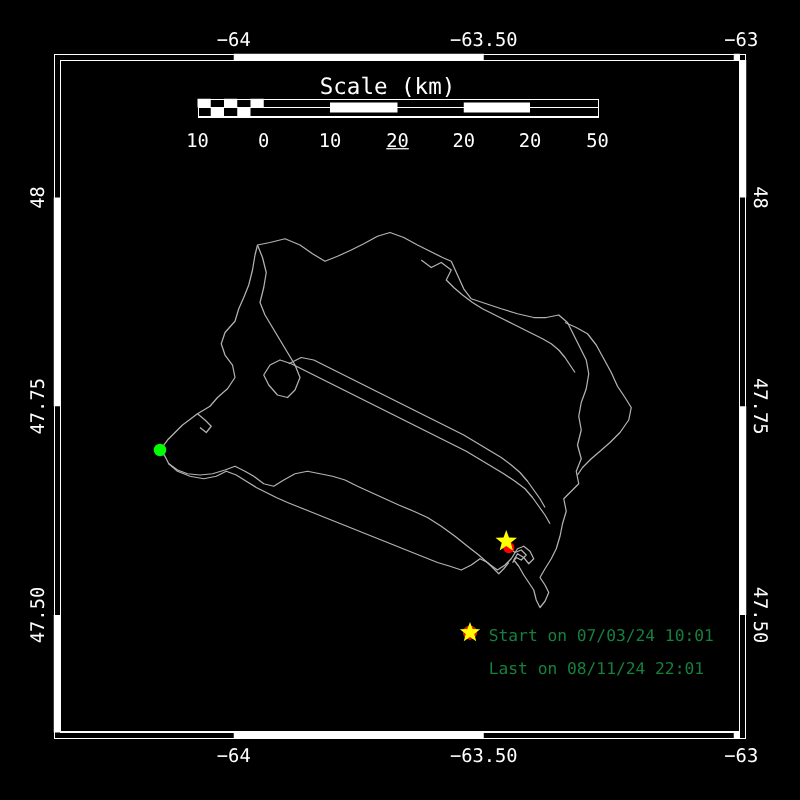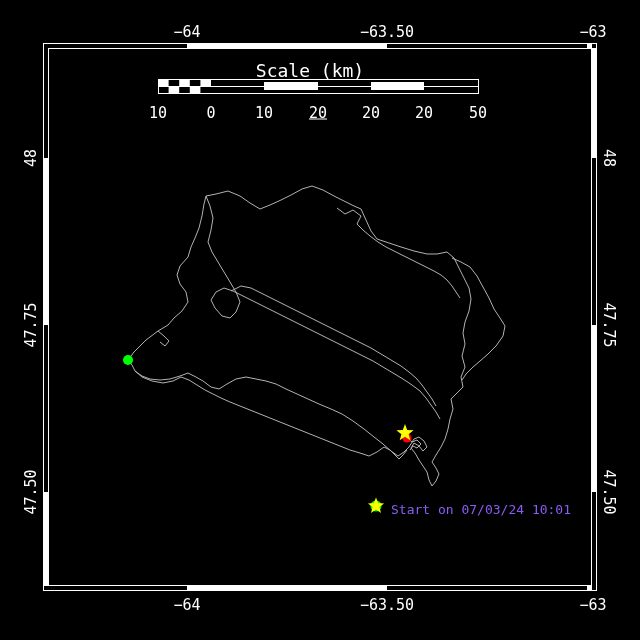--- a/index.html
+++ b/index.html
@@ -9,21 +9,21 @@
   .lbl{position:absolute;color:#fff;font-size:15px;white-space:nowrap;
        transform:translate(-50%,-50%);line-height:1;}
   .lbl.rot-l{transform:translate(-50%,-50%) rotate(-90deg);}
   .lbl.rot-r{transform:translate(-50%,-50%) rotate(90deg);}
   .scale-title{position:absolute;left:310px;top:70px;transform:translate(-50%,-50%);
        color:#fff;font-size:18px;white-space:nowrap;}
   .legend{position:absolute;left:366px;top:496px;}
   .legend-row{display:flex;align-items:center;height:26px;}
   .lmark{width:16px;height:16px;display:flex;align-items:center;justify-content:center;
        flex:0 0 16px;}
-  .ltext{color:#8b5cf6;font-size:13px;margin-left:9px;white-space:nowrap;line-height:1;}
+  .ltext{color:#15803d;font-size:13px;margin-left:9px;white-space:nowrap;line-height:1;}
 </style>
 </head>
 <body>
 
 <div class="fig">
   <svg id="plot" width="640" height="640" viewBox="0 0 640 640">
       <rect x="48.5" y="48.5" width="543" height="537" fill="none" stroke="#ffffff" stroke-width="1" shape-rendering="crispEdges"></rect>
       <rect x="43.5" y="43.5" width="553" height="547" fill="none" stroke="#ffffff" stroke-width="1" shape-rendering="crispEdges"></rect>
       <rect x="187" y="43" width="200" height="5" fill="#ffffff"></rect>
       <rect x="587" y="43" width="5" height="5" fill="#ffffff"></rect>
@@ -84,18 +84,26 @@
       <span class="lmark">
           <svg width="20" height="20" viewBox="-10 -10 20 20" style="overflow: visible;">
             <circle cx="0" cy="0" r="5.5" fill="#00ff00"></circle>
           </svg>
         </span>
       <span class="ltext">Start on 07/03/24 10:01</span>
     </div>
     <div class="legend-row">
       <span class="lmark">
           <svg width="20" height="20" viewBox="-10 -10 20 20" style="overflow: visible;">
+            <circle cx="0" cy="0" r="5.5" fill="#ff0000"></circle>
+          </svg>
+        </span>
+      <span class="ltext">Last on 08/11/24 22:01</span>
+    </div>
+    <div class="legend-row">
+      <span class="lmark">
+          <svg width="20" height="20" viewBox="-10 -10 20 20" style="overflow: visible;">
             <polygon points="0.0,-8.5 2.1,-2.9 8.1,-2.6 3.4,1.1 5.0,6.9 0.0,3.6 -5.0,6.9 -3.4,1.1 -8.1,-2.6 -2.1,-2.9" fill="#ffff00"></polygon>
           </svg>
         </span>
     </div>
   </div>
 </div>
 
 </body></html>

